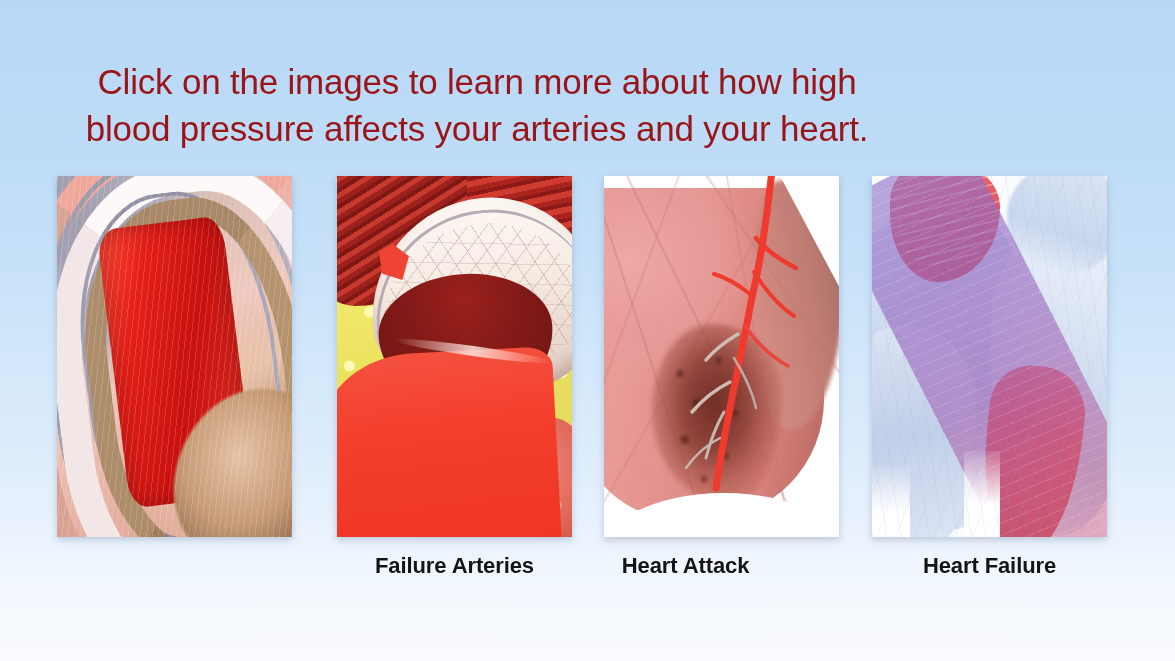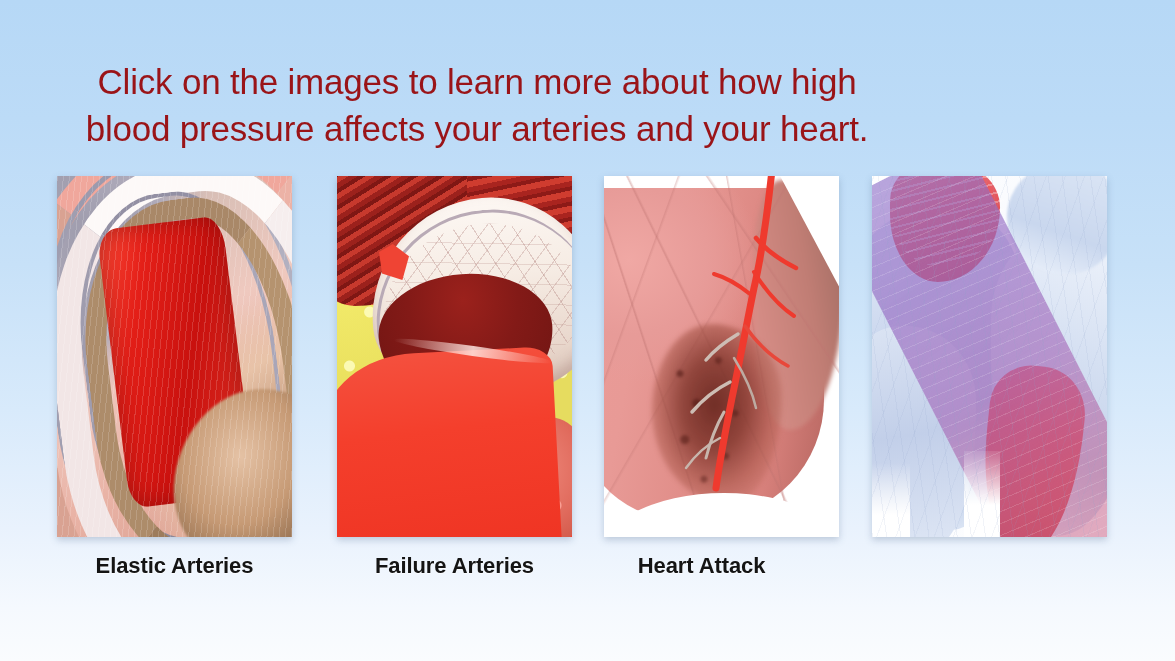--- a/index.html
+++ b/index.html
@@ -72,21 +72,21 @@
     text-shadow: 0 1px 1px rgba(255,255,255,0.8);
   }
 
   .p1 { left: 57px; }
   .p2 { left: 337px; }
   .p3 { left: 604px; }
   .p4 { left: 872px; }
 
   .c1 { left: 57px; }
   .c2 { left: 337px; }
-  .c3 { left: 584px; }
+  .c3 { left: 568px; }
   .c4 { left: 872px; }
 
   
   .ea-bg {
     position: absolute; inset: 0;
     background:
       radial-gradient(ellipse 200% 120% at 115% 78%, #b6846a 0%, #c9a184 14%, #e8c3a8 26%, rgba(232,195,168,0) 40%),
       radial-gradient(ellipse 90% 80% at 8% 12%, #8e8d9e 0%, #a9a5b4 30%, rgba(169,165,180,0) 62%),
       linear-gradient(150deg, #b3b0c0 0%, #d9bfb6 22%, #efc9bf 45%, #e9b3a6 70%, #d79c8c 100%);
   }
@@ -489,21 +489,20 @@
       <div class="ea-ring ea-r2"></div>
       <div class="ea-ring ea-r3"></div>
       <div class="ea-ring ea-r4"></div>
       <div class="ea-ring ea-r5"></div>
       <div class="ea-lumen"></div>
       <div class="ea-tissue-br"></div>
       <div class="ea-tissue-bl"></div>
       <div class="ea-fiber"></div>
     </div>
   </div>
-  <div class="caption c1">Elastic Arteries</div>
 
   <div class="panel p2">
     <div class="panel-art">
       <div class="ma-bg"></div>
       <div class="ma-fat-left"></div>
       <div class="ma-fat-right"></div>
       <div class="ma-tissue-br"></div>
       <div class="ma-muscle-top"></div>
       <div class="ma-muscle-top2"></div>
       <div class="ma-wall"></div>
@@ -553,14 +552,15 @@
       <div class="hf-red-top"></div>
       <div class="hf-red-top-stripe"></div>
       <div class="hf-red-lower"></div>
       <div class="hf-band"></div>
       <div class="hf-band-tex"></div>
       <div class="hf-white-strip"></div>
       <div class="hf-white-left"></div>
       <div class="hf-tex"></div>
     </div>
   </div>
+  <div class="caption c4">Heart Failure</div>
 
 </div>
 
 </body></html>

